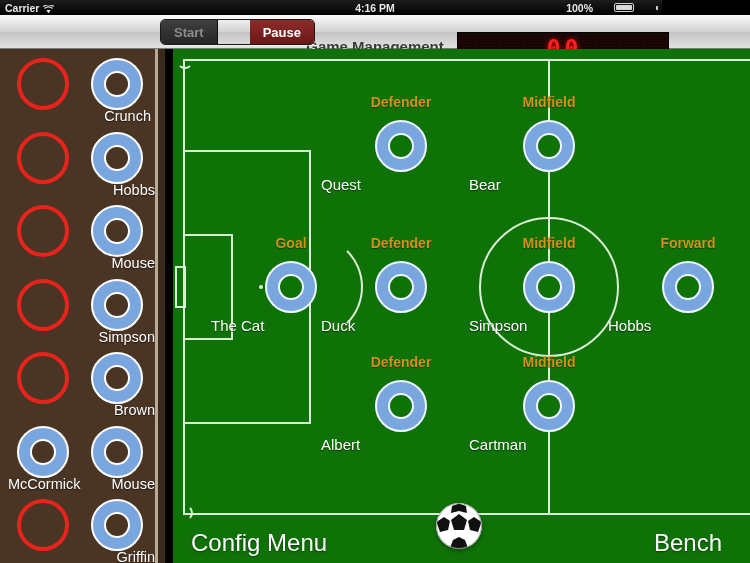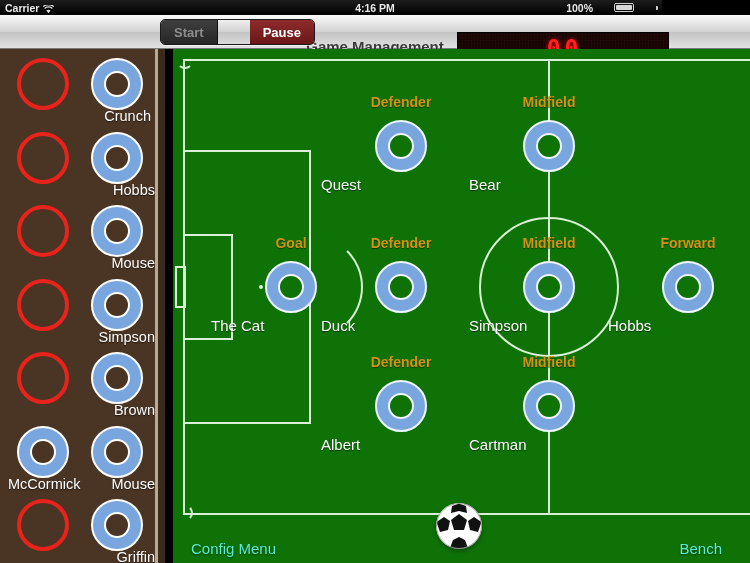--- a/index.html
+++ b/index.html
@@ -97,21 +97,21 @@
              display:flex; align-items:center; justify-content:center; }
   .pcircle::after { content:""; width:22px; height:22px; border-radius:50%;
                     background:#0f7207; border:2px solid #eef6ff; }
   .pos { position:absolute; left:-70px; top:-52px; width:140px; text-align:center;
          font-size:14px; font-weight:bold; color:#d49117;
          text-shadow:0 1px 1px rgba(0,0,0,.45); }
   .pname { position:absolute; left:-80px; top:30px; width:160px; text-align:left;
            font-size:15px; color:#fff; text-shadow:0 1px 1px rgba(0,0,0,.55); }
 
   .botbar { position:absolute; left:0; bottom:0; width:585px; height:42px; }
-  .botlabel { position:absolute; bottom:6px; font-size:15px; color:#5eead4;
+  .botlabel { position:absolute; bottom:6px; font-size:24px; color:#ffffff;
               text-shadow:0 1px 2px rgba(0,0,0,.5); }
 
   .ball { position:absolute; left:263px; bottom:14px; width:46px; height:46px;
           border-radius:50%; background:#fff;
           box-shadow:inset -5px -6px 10px rgba(0,0,0,.28), 0 2px 4px rgba(0,0,0,.35);
           overflow:hidden; }
 </style>
 </head>
 <body>
 

